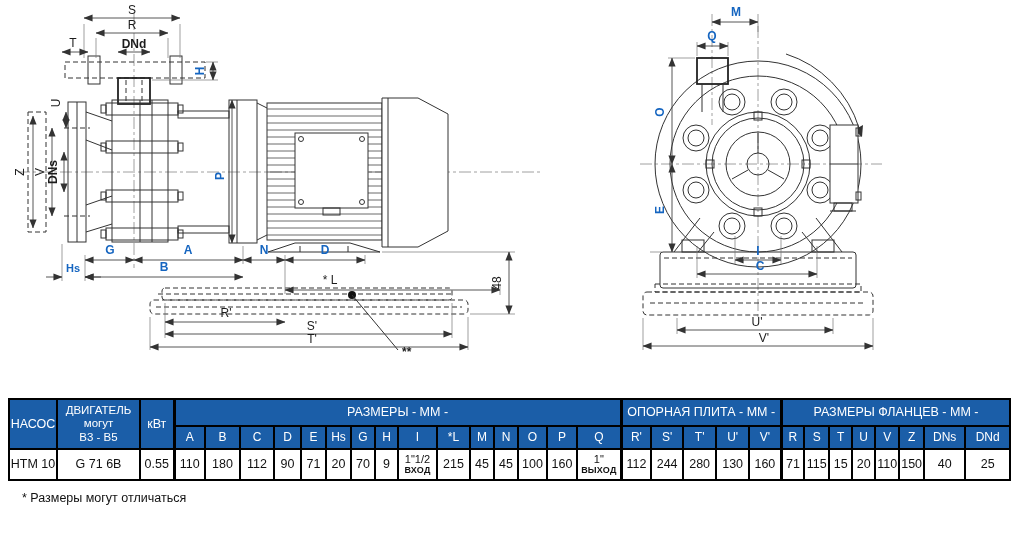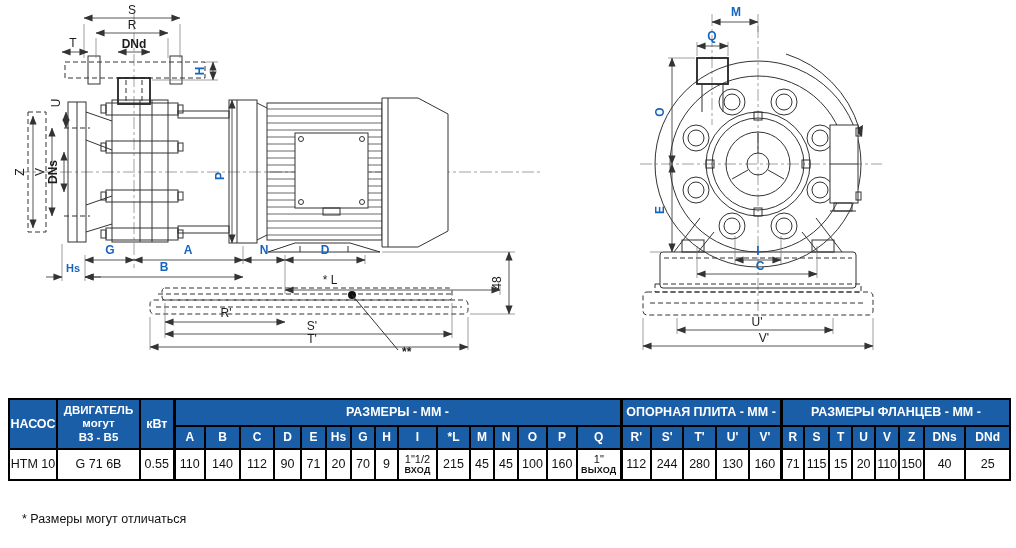--- a/index.html
+++ b/index.html
@@ -14,31 +14,31 @@
   .ln2{stroke:#222;stroke-width:1.8;fill:none;}
   .dim{stroke:#444;stroke-width:0.9;fill:none;}
   .ext{stroke:#777;stroke-width:0.7;fill:none;}
   .dash{stroke:#333;stroke-width:1;fill:none;stroke-dasharray:5 3;}
   .cline{stroke:#888;stroke-width:0.8;fill:none;stroke-dasharray:12 3 3 3;}
   .fin{stroke:#444;stroke-width:0.8;}
   .white{fill:#ffffff;}
 
   table.spec{position:absolute;top:398px;left:8px;width:1000px;
     border-collapse:collapse;table-layout:fixed;border:2.5px solid #000;}
-  table.spec th{background:#1b5ea8;color:#fff;font-weight:bold;
+  table.spec th{background:#1b5ea8;color:#fff;font-weight:normal;
     border:2px solid #000;text-align:center;padding:0;line-height:1.15;}
   table.spec .grow th{height:25px;font-size:12.5px;}
   table.spec .lrow th{height:21px;font-size:12px;}
   table.spec td{border:2px solid #000;text-align:center;font-size:12.5px;
     color:#111;height:29px;padding:0;background:#fff;line-height:1.05;}
   table.spec .gsep{border-left-width:3px;margin-top:16px;}
   .mhdr{font-size:11.5px;display:block;}
   .twoline .sz{font-size:11px;display:block;}
   .twoline .sub{font-size:9px;font-weight:bold;display:block;letter-spacing:.2px;}
-  .footnotes{position:absolute;left:22px;top:491px;font-size:12.5px;color:#111;margin-top:21px;}
+  .footnotes{position:absolute;left:22px;top:491px;font-size:12.5px;color:#111;}
   .footnotes div{margin-bottom:3px;}
 </style>
 </head>
 <body>
 
 <div class="drawing-wrap">
 <svg width="1016" height="392" viewBox="0 0 1016 392">
   <defs>
     <marker id="ar" markerWidth="10" markerHeight="8" refX="9.5" refY="4" orient="auto-start-reverse">
       <path d="M0,0 L10,4 L0,8 z" fill="#333"></path>
@@ -409,21 +409,21 @@
     <th>V</th>
     <th>Z</th>
     <th>DNs</th>
     <th>DNd</th>
   </tr>
   <tr>
     <td>HTM 10</td>
     <td>G 71 6B</td>
     <td>0.55</td>
     <td class="gsep">110</td>
-    <td>140</td>
+    <td>180</td>
     <td>112</td>
     <td>90</td>
     <td>71</td>
     <td>20</td>
     <td>70</td>
     <td>9</td>
     <td class="twoline">
       <span class="sz">1"1/2</span>
       <span class="sub">ВХОД</span>
     </td>

